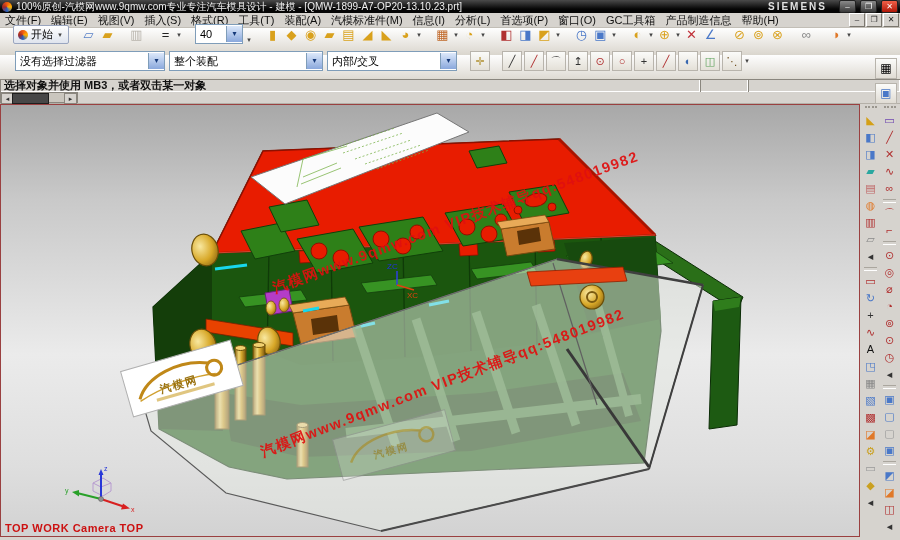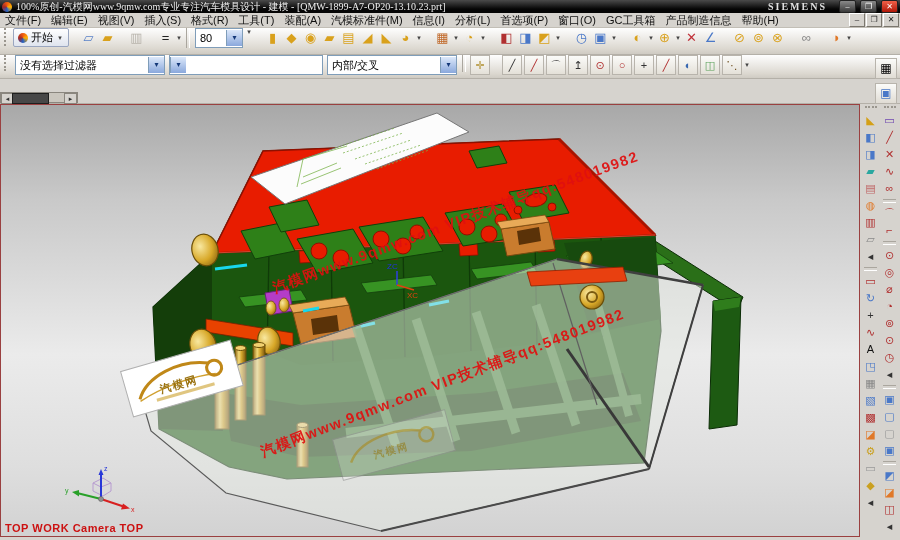--- a/index.html
+++ b/index.html
@@ -1,37 +1,37 @@
 <!DOCTYPE html>
 <html><head>
 <meta charset="utf-8">
 <style>
   html,body{margin:0;padding:0;width:900px;height:540px;overflow:hidden;
     font-family:"Liberation Sans","DejaVu Sans",sans-serif;}
   .app{position:relative;width:900px;height:540px;background:#d6d3ce;font-size:11px;}
   .spacer{flex:1}
   
   .titlebar{position:absolute;left:0;top:0;width:900px;height:13px;display:flex;align-items:center;
-    background:linear-gradient(#4a4a4a,#050505 70%);color:#efefef;font-size:10px;gap:4px;padding:0 2px;box-sizing:border-box;font-family:Liberation Serif, serif;}
+    background:linear-gradient(#4a4a4a,#050505 70%);color:#efefef;font-size:10px;gap:4px;padding:0 2px;box-sizing:border-box;}
   .nx-swirl{width:10px;height:10px;border-radius:50%;flex:none;
     background:conic-gradient(#f05a10,#ffb400,#2060c8,#a02828,#f05a10);}
   .title-text{white-space:nowrap;overflow:hidden}
   .brand{font-weight:bold;letter-spacing:2px;color:#e0e0e0;margin-right:8px}
   .wbtn{width:15px;height:11px;line-height:11px;text-align:center;font-size:8px;flex:none;
     background:linear-gradient(#8a8a8a,#3a3a3a);border:1px solid #222;color:#fff;border-radius:2px;}
   .wbtn.close{background:linear-gradient(#f06048,#b01808);}
   
   .menubar{position:absolute;left:0;top:13px;width:900px;height:15px;display:flex;align-items:center;
     background:#d6d3ce;border-bottom:1px solid #c2beb6;box-sizing:border-box;}
   .menu-item{padding:0 5px;white-space:nowrap;color:#111;}
   .mdibtn{width:14px;height:12px;line-height:12px;text-align:center;font-size:8px;margin-right:1px;flex:none;
     background:#d6d3ce;border:1px solid;border-color:#fff #7a766e #7a766e #fff;color:#222;}
   
-  .toolbar{position:absolute;left:0;width:900px;display:flex;align-items:flex-start;box-sizing:border-box;
-    background:linear-gradient(#fefefe,#dcd8d0 80%,#cfcbc3);border-bottom:1px solid #b4b0a8;padding:0 2px;}
+  .toolbar{position:absolute;left:0;width:900px;display:flex;align-items:flex-end;box-sizing:border-box;
+    background:linear-gradient(#fefefe,#dcd8d0 80%,#cfcbc3);border-bottom:1px solid #b4b0a8;padding:16px 2px;}
   .row1{top:28px;height:27px;}
   .row2{top:55px;height:24px;}
   .grip{width:3px;height:70%;border-left:2px dotted #9a968e;margin:0 4px 0 2px;flex:none;}
   .sep{width:2px;height:75%;border-left:1px solid #aaa69e;border-right:1px solid #fff;margin:0 3px;flex:none;}
   .ticon{width:19px;height:19px;line-height:19px;text-align:center;font-size:13px;flex:none;cursor:default;}
   .ticon.disabled{color:#b8b4ac !important;}
   .dd{width:8px;font-size:7px;color:#444;text-align:center;flex:none;}
   .start-btn{display:flex;align-items:center;gap:3px;padding:1px 4px;border:1px solid #9aa6c0;border-radius:2px;
     background:linear-gradient(#fff,#dfe4ee);flex:none;}
   .combo{display:flex;align-items:center;height:18px;background:#fff;border:1px solid #7f9db9;flex:none;margin:0 2px;}
@@ -118,21 +118,21 @@
         <span class="ticon" style="color: rgb(90, 130, 200);">▱</span>
         <span class="ticon" style="color: rgb(217, 161, 28);">▰</span>
         <span class="sep"></span>
         <span class="ticon disabled" style="color: rgb(136, 136, 136);">▥</span>
         <span class="sep"></span>
         <span class="ticon" style="color: rgb(34, 34, 34);">=</span>
         <span class="dd">▾</span>
       </span>
     <span class="sep"></span>
     <span class="combo w44">
-      <span class="combo-text">80</span>
+      <span class="combo-text">40</span>
       <span class="combo-btn">▾</span>
     </span>
     <span class="dd">▾</span>
     <span style="display:flex;align-items:center">
         <span class="sep"></span>
         <span class="ticon" style="color: rgb(217, 161, 28);">▮</span>
         <span class="ticon" style="color: rgb(217, 161, 28);">◆</span>
         <span class="ticon" style="color: rgb(217, 161, 28);">◉</span>
         <span class="ticon" style="color: rgb(217, 161, 28);">▰</span>
         <span class="ticon" style="color: rgb(217, 161, 28);">▤</span>
@@ -173,20 +173,21 @@
       </span>
   </div>
 
   <div class="toolbar row2">
     <span class="grip"></span>
     <span class="combo w140">
       <span class="combo-text">没有选择过滤器</span>
       <span class="combo-btn">▾</span>
     </span>
     <span class="combo w150">
+      <span class="combo-text">整个装配</span>
       <span class="combo-btn">▾</span>
     </span>
     <span class="combo w120">
       <span class="combo-text">内部/交叉</span>
       <span class="combo-btn">▾</span>
     </span>
     <span class="sep"></span>
     <span style="display:flex;align-items:center">
         <span class="snapbtn" style="color: rgb(176, 144, 48);">✛</span>
         <span class="sep"></span>
@@ -198,20 +199,25 @@
         <span class="snapbtn" style="color: rgb(176, 48, 48);">○</span>
         <span class="snapbtn" style="color: rgb(51, 51, 51);">+</span>
         <span class="snapbtn" style="color: rgb(176, 48, 48);">╱</span>
         <span class="snapbtn" style="color: rgb(56, 104, 176);">◐</span>
         <span class="snapbtn" style="color: rgb(88, 160, 88);">◫</span>
         <span class="snapbtn" style="color: rgb(112, 80, 32);">⋱</span>
         <span class="dd">▾</span>
       </span>
   </div>
 
+  <div class="promptbar">
+    <span class="prompt-field pf1">选择对象并使用 MB3，或者双击某一对象</span>
+    <span class="prompt-field pf2"></span>
+    <span class="prompt-field pf3"></span>
+  </div>
 
   <div class="scrollstrip">
     <span class="miniscroll">
       <span class="msbtn" style="left:0">◂</span>
       <span class="msthumb"></span>
       <span class="msbtn" style="right:0">▸</span>
     </span>
   </div>
 
   <span class="corner-icon" style="left:875px;top:58px">▦</span>

